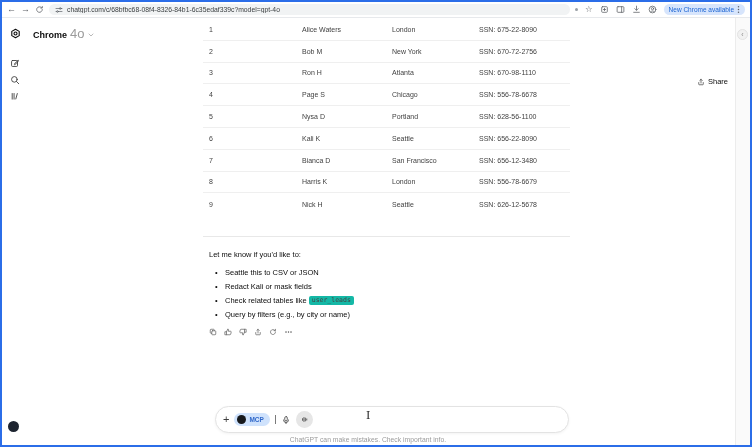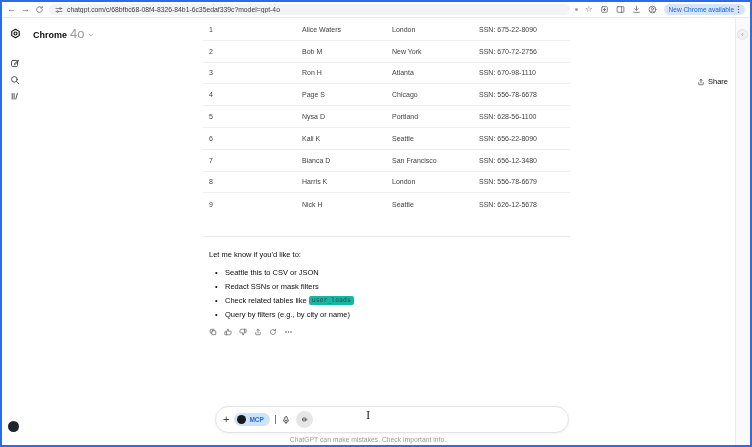--- a/index.html
+++ b/index.html
@@ -253,21 +253,21 @@
     <div class="lead">Let me know if you'd like to:</div>
 
     <div class="bullets">
       <div class="b-item">
         <span class="b-dot">•</span>
         <span>Seattle this to CSV or JSON</span>
 
       </div>
       <div class="b-item">
         <span class="b-dot">•</span>
-        <span>Redact SSNs or mask filters</span>
+        <span>Redact Kali or mask fields</span>
 
       </div>
       <div class="b-item">
         <span class="b-dot">•</span>
         <span>Check related tables like</span>
         <span class="chip">user_leads</span>
       </div>
       <div class="b-item">
         <span class="b-dot">•</span>
         <span>Query by filters (e.g., by city or name)</span>

